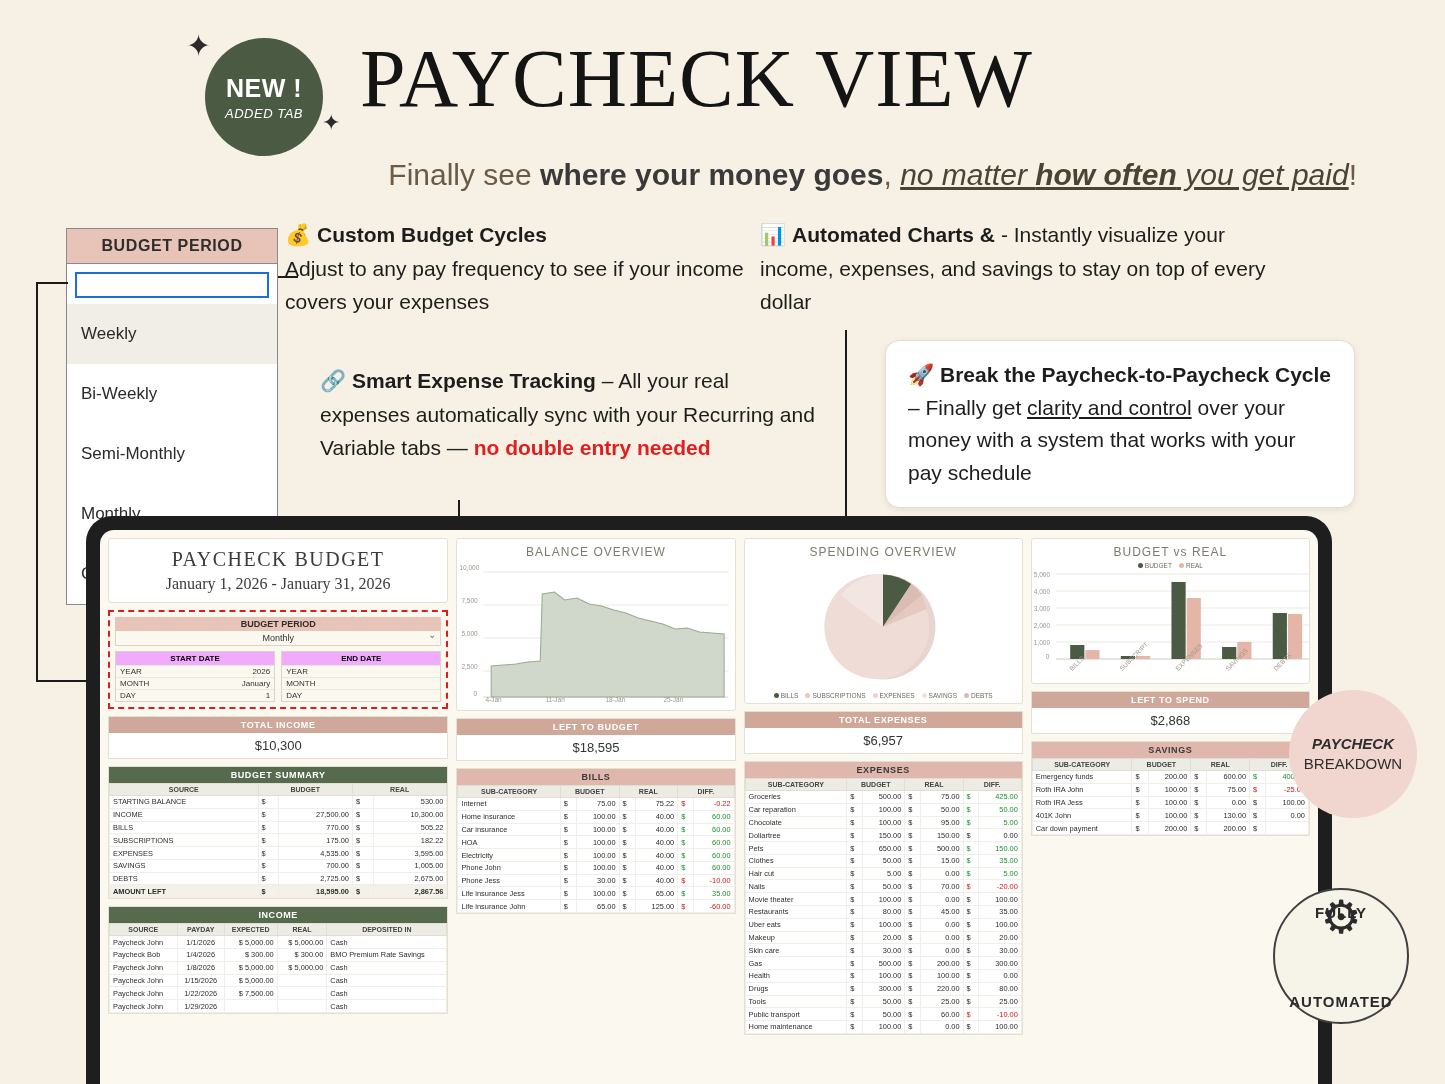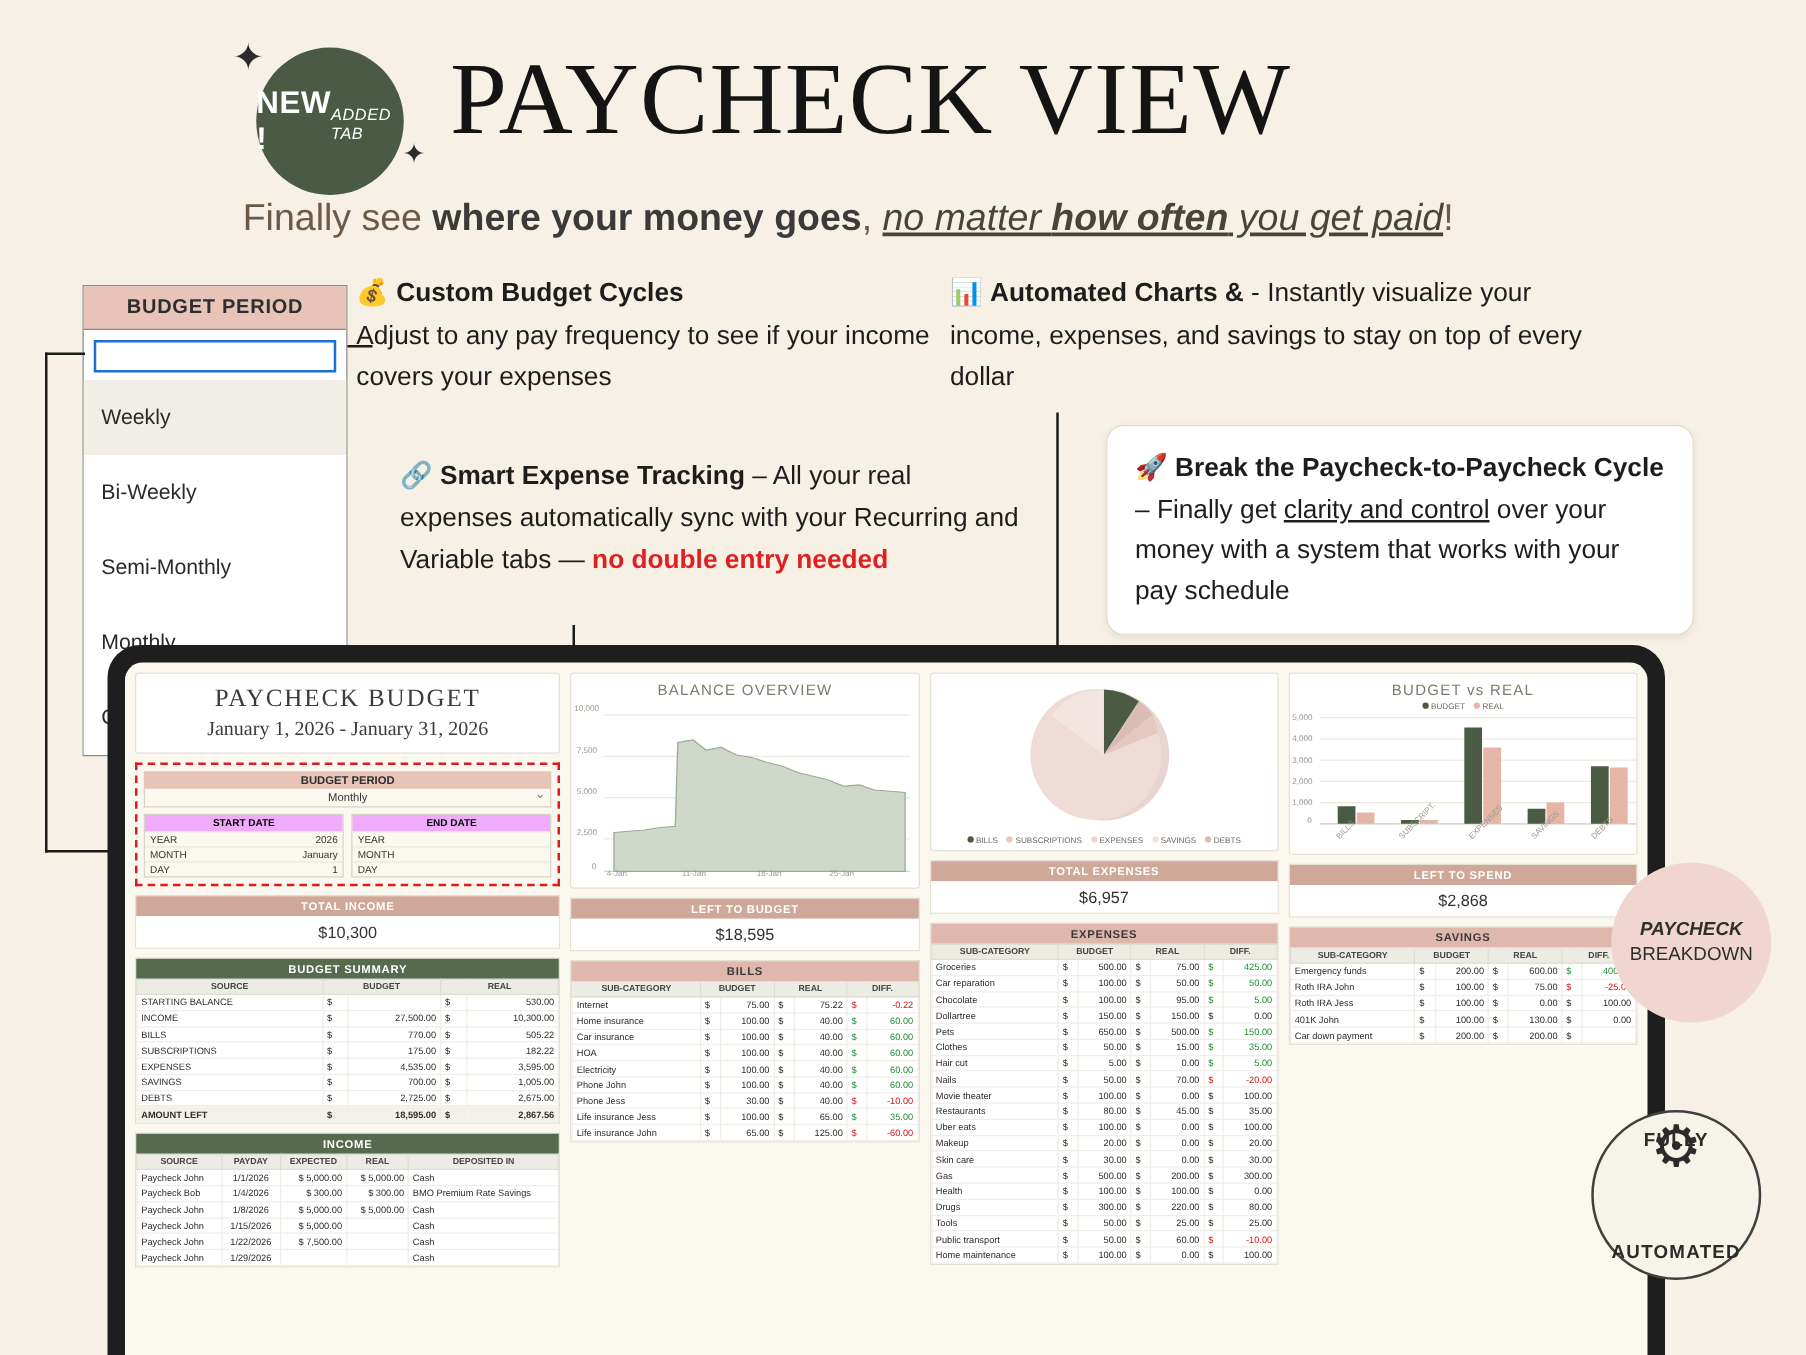--- a/index.html
+++ b/index.html
@@ -9,35 +9,35 @@
     font-family: "Liberation Sans", sans-serif;
     overflow: hidden;
     position: relative;
   }
 
   
   .badge {
     position: absolute; left: 205px; top: 38px;
     width: 118px; height: 118px; border-radius: 50%;
     background: #4a5a43; color: #fff;
-    display: flex; flex-direction: row; align-items: center; justify-content: center;
+    display: flex; flex-direction: column; align-items: center; justify-content: center;
   }
   .badge .b1 { font-size: 25px; font-weight: bold; letter-spacing: .5px; }
   .badge .b2 { font-size: 13px; font-style: italic; letter-spacing: .5px; margin-top: 3px;}
   .spark { position: absolute; color: #2b2b2b; font-size: 30px; }
 
   .main-title {
     position: absolute; left: 360px; top: 32px;
     font-family: "Liberation Serif", serif;
     font-size: 82px; letter-spacing: 1px; color: #141414;
   }
 
   .subtitle {
     position: absolute; left: 0; top: 158px; width: 1357px;
-    text-align: center; font-size: 30px; color: #6b5a46;
+    text-align: right; font-size: 30px; color: #6b5a46;
   }
   .subtitle b { color: #3a3a3a; }
   .subtitle .u1 { text-decoration: underline; color: #4a4434; font-style: italic; }
   .subtitle .u2 { text-decoration: underline; color: #4a4434; font-style: italic; font-weight: bold;}
 
   
   .feat { position: absolute; font-size: 21px; line-height: 1.6; color: #1d1d1d; text-align: left; }
   .feat b { font-weight: bold; }
   .feat .red { color: #e02020; font-weight: bold; }
 
@@ -499,20 +499,21 @@
                 <td class="neg">$</td>
                 <td class="r neg">-60.00</td>
               </tr>
       </tbody>
           </table>
     </div>
   </div>
 
   <div class="col c3">
     <div class="card">
+      <div class="card-title">SPENDING OVERVIEW</div>
       <div style="height:130px; display:flex; align-items:center; justify-content:center;">
         <svg width="118" height="118" viewBox="0 0 36 36">
           <circle r="16" cx="18" cy="18" fill="#e9d5cf"></circle>
           <path d="M18 18 L18 2 A16 16 0 0 1 26.6 4.9 Z" fill="#4a5a43"></path>
           <path d="M18 18 L26.6 4.9 A16 16 0 0 1 29.9 8.2 Z" fill="#d9bdb4"></path>
           <path d="M18 18 L29.9 8.2 A16 16 0 0 1 31.2 12.6 Z" fill="#e5c8bf"></path>
           <path d="M18 18 L31.2 12.6 A16 16 0 1 1 18 2 Z" fill="#efdcd6"></path>
           <path d="M18 18 L18 2 A16 16 0 0 0 5.2 8.3 Z" fill="#f3e6e2"></path>
         </svg>
       </div>

